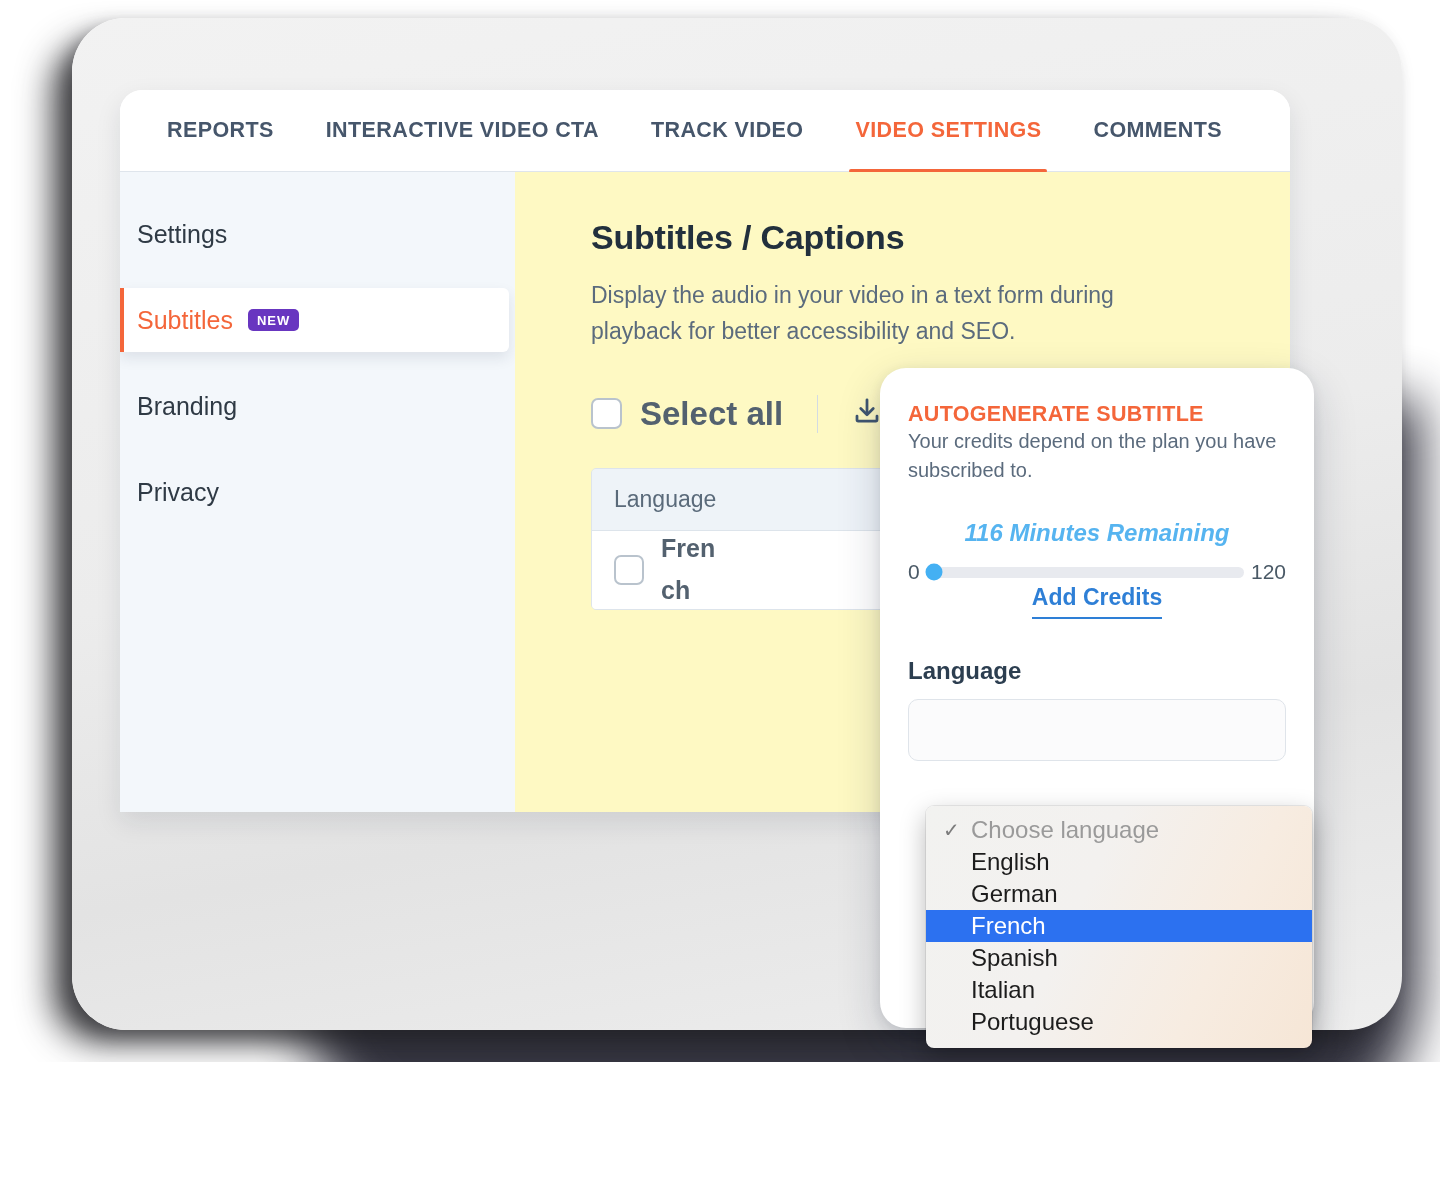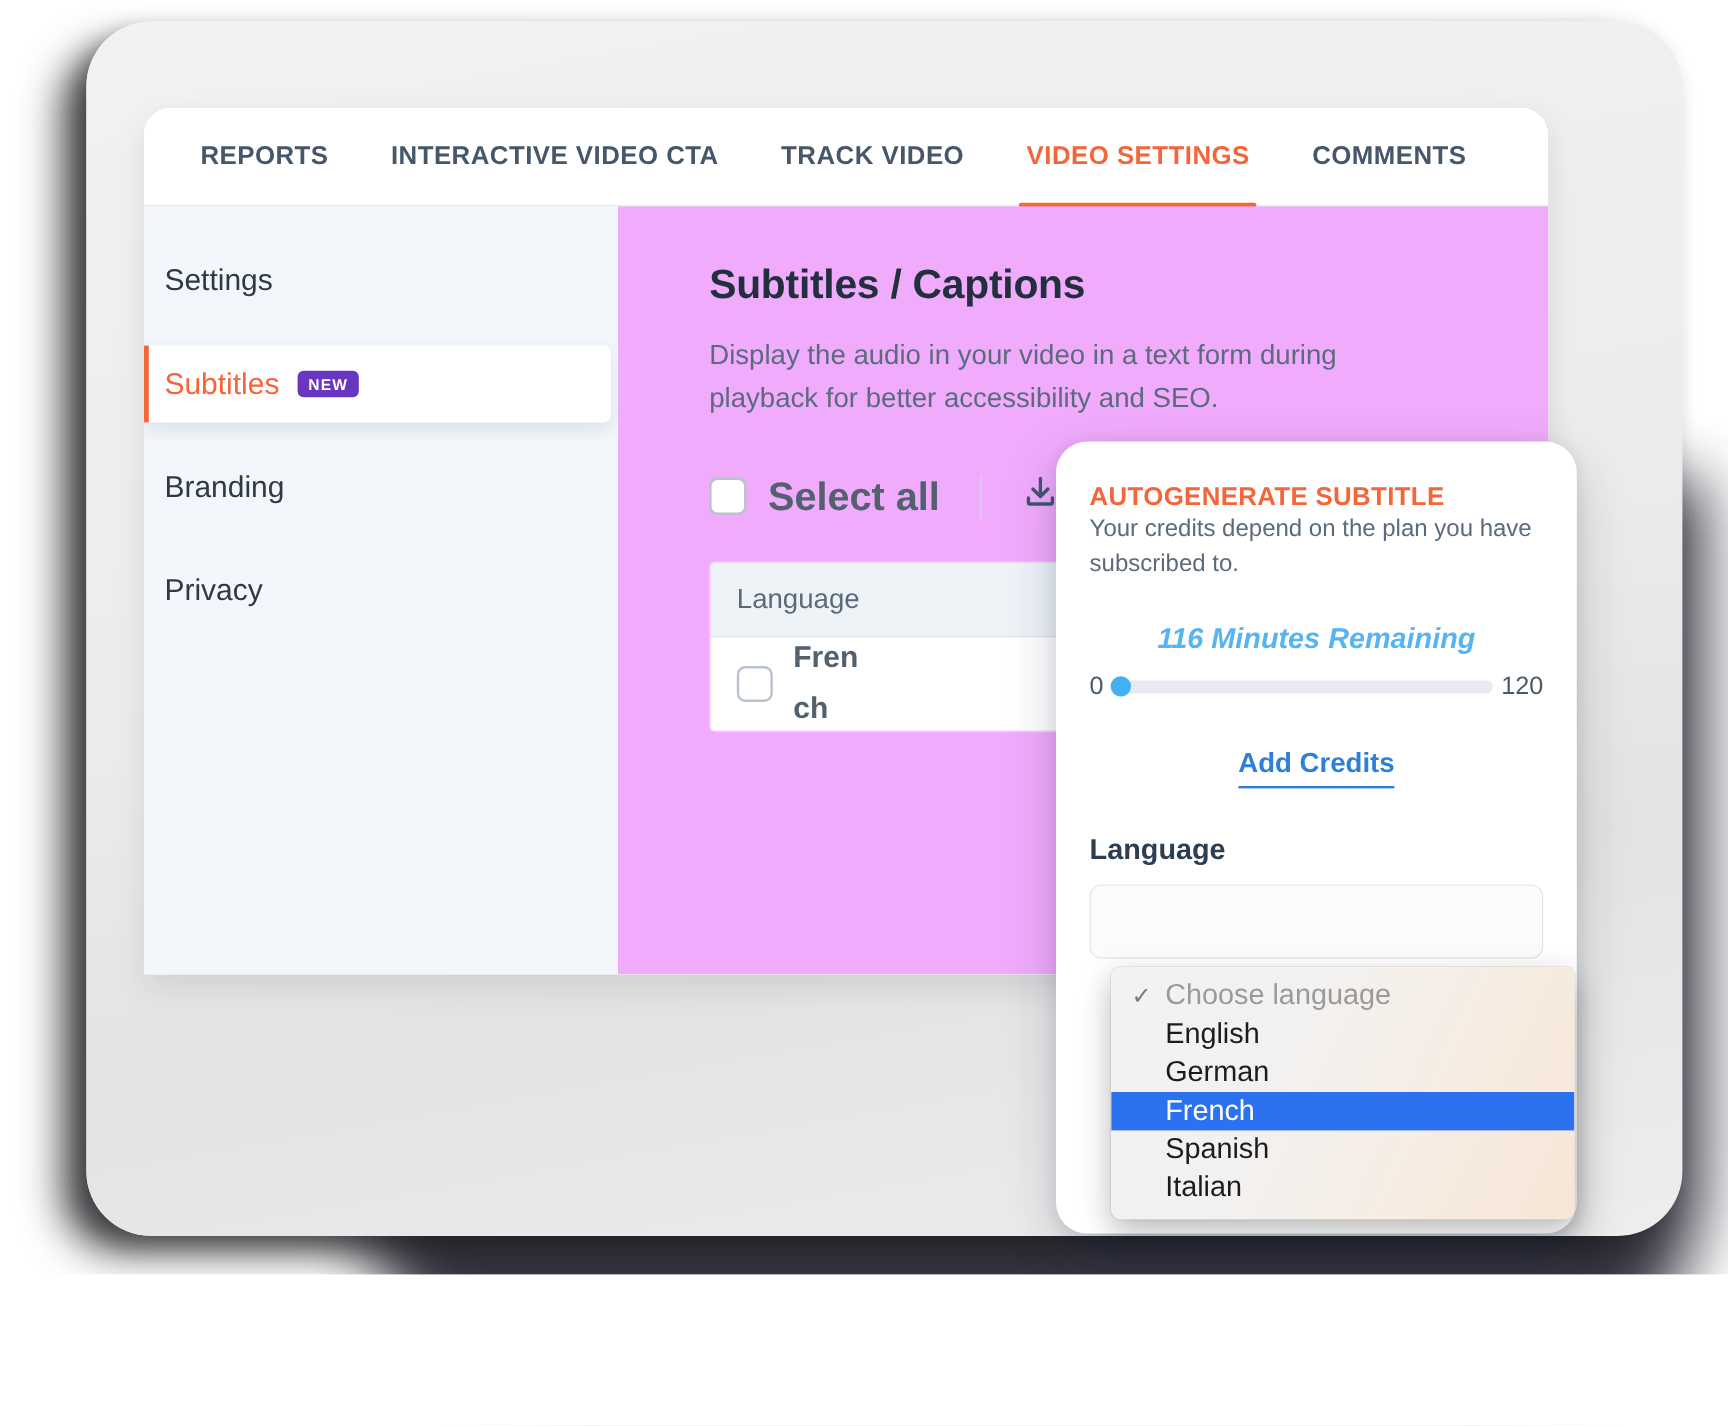--- a/index.html
+++ b/index.html
@@ -134,21 +134,21 @@
     font-size: 13px;
     font-weight: bold;
     letter-spacing: 1px;
     padding: 5px 9px 4px;
     border-radius: 5px;
     line-height: 1;
   }
 
   .content {
     flex: 1;
-    background: #f0abfc;
+    background: #fef9c3;
     padding: 46px 0 0 76px;
     position: relative;
   }
   .page-title {
     font-size: 34px;
     font-weight: bold;
     color: #22303d;
     letter-spacing: -0.2px;
   }
   .page-desc {
@@ -287,21 +287,20 @@
     position: absolute;
     top: 50%;
     left: 2.2%;
     width: 17px; height: 17px;
     border-radius: 50%;
     background: #44b0f3;
     transform: translate(-50%, -50%);
     cursor: pointer;
   }
   .add-credits {
-    margin-top: 38px;
     text-align: center;
   }
   .add-credits span {
     font-size: 23px;
     font-weight: bold;
     color: #2e7fd6;
     border-bottom: 2px solid #2e7fd6;
     padding-bottom: 7px;
     cursor: pointer;
   }
@@ -487,17 +486,21 @@
       <span>French</span>
     </div>
     <div class="dd-item">
       <span class="tick"></span>
       <span>Spanish</span>
     </div>
     <div class="dd-item">
       <span class="tick"></span>
       <span>Italian</span>
     </div>
+    <div class="dd-item">
+      <span class="tick"></span>
+      <span>Portuguese</span>
+    </div>
   </div>
 
   <div class="bottom-white"></div>
 
 </div>
 
 </body></html>

